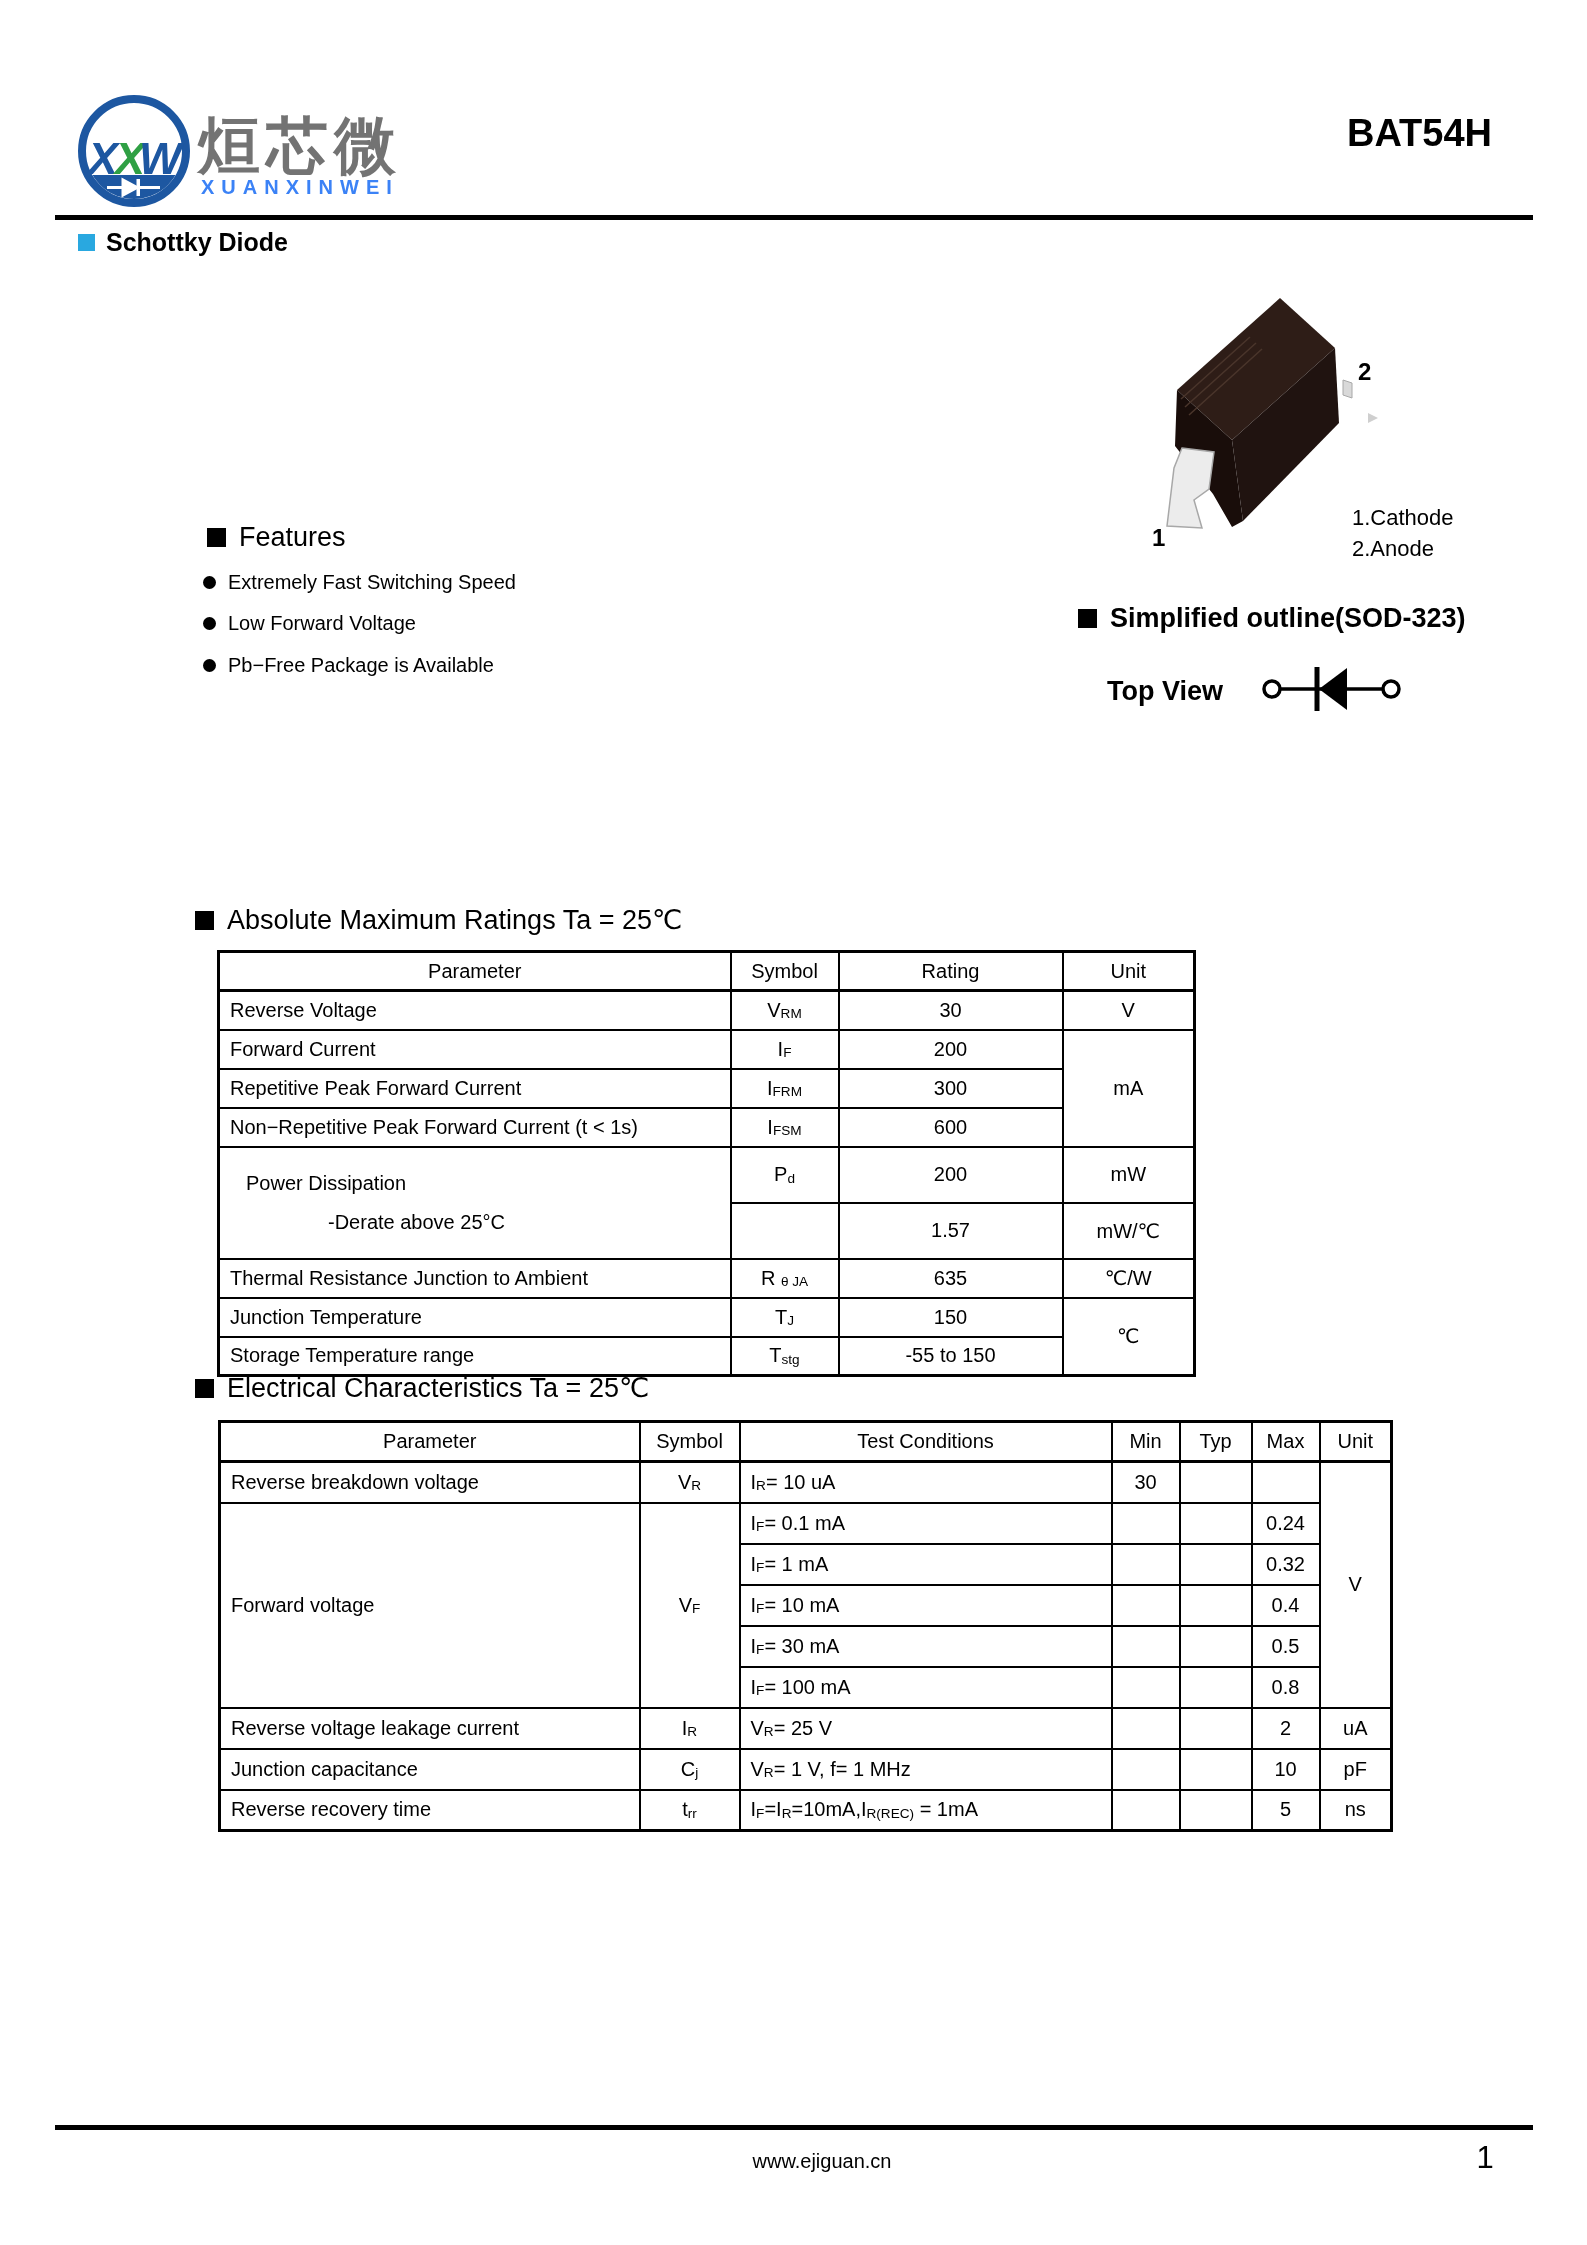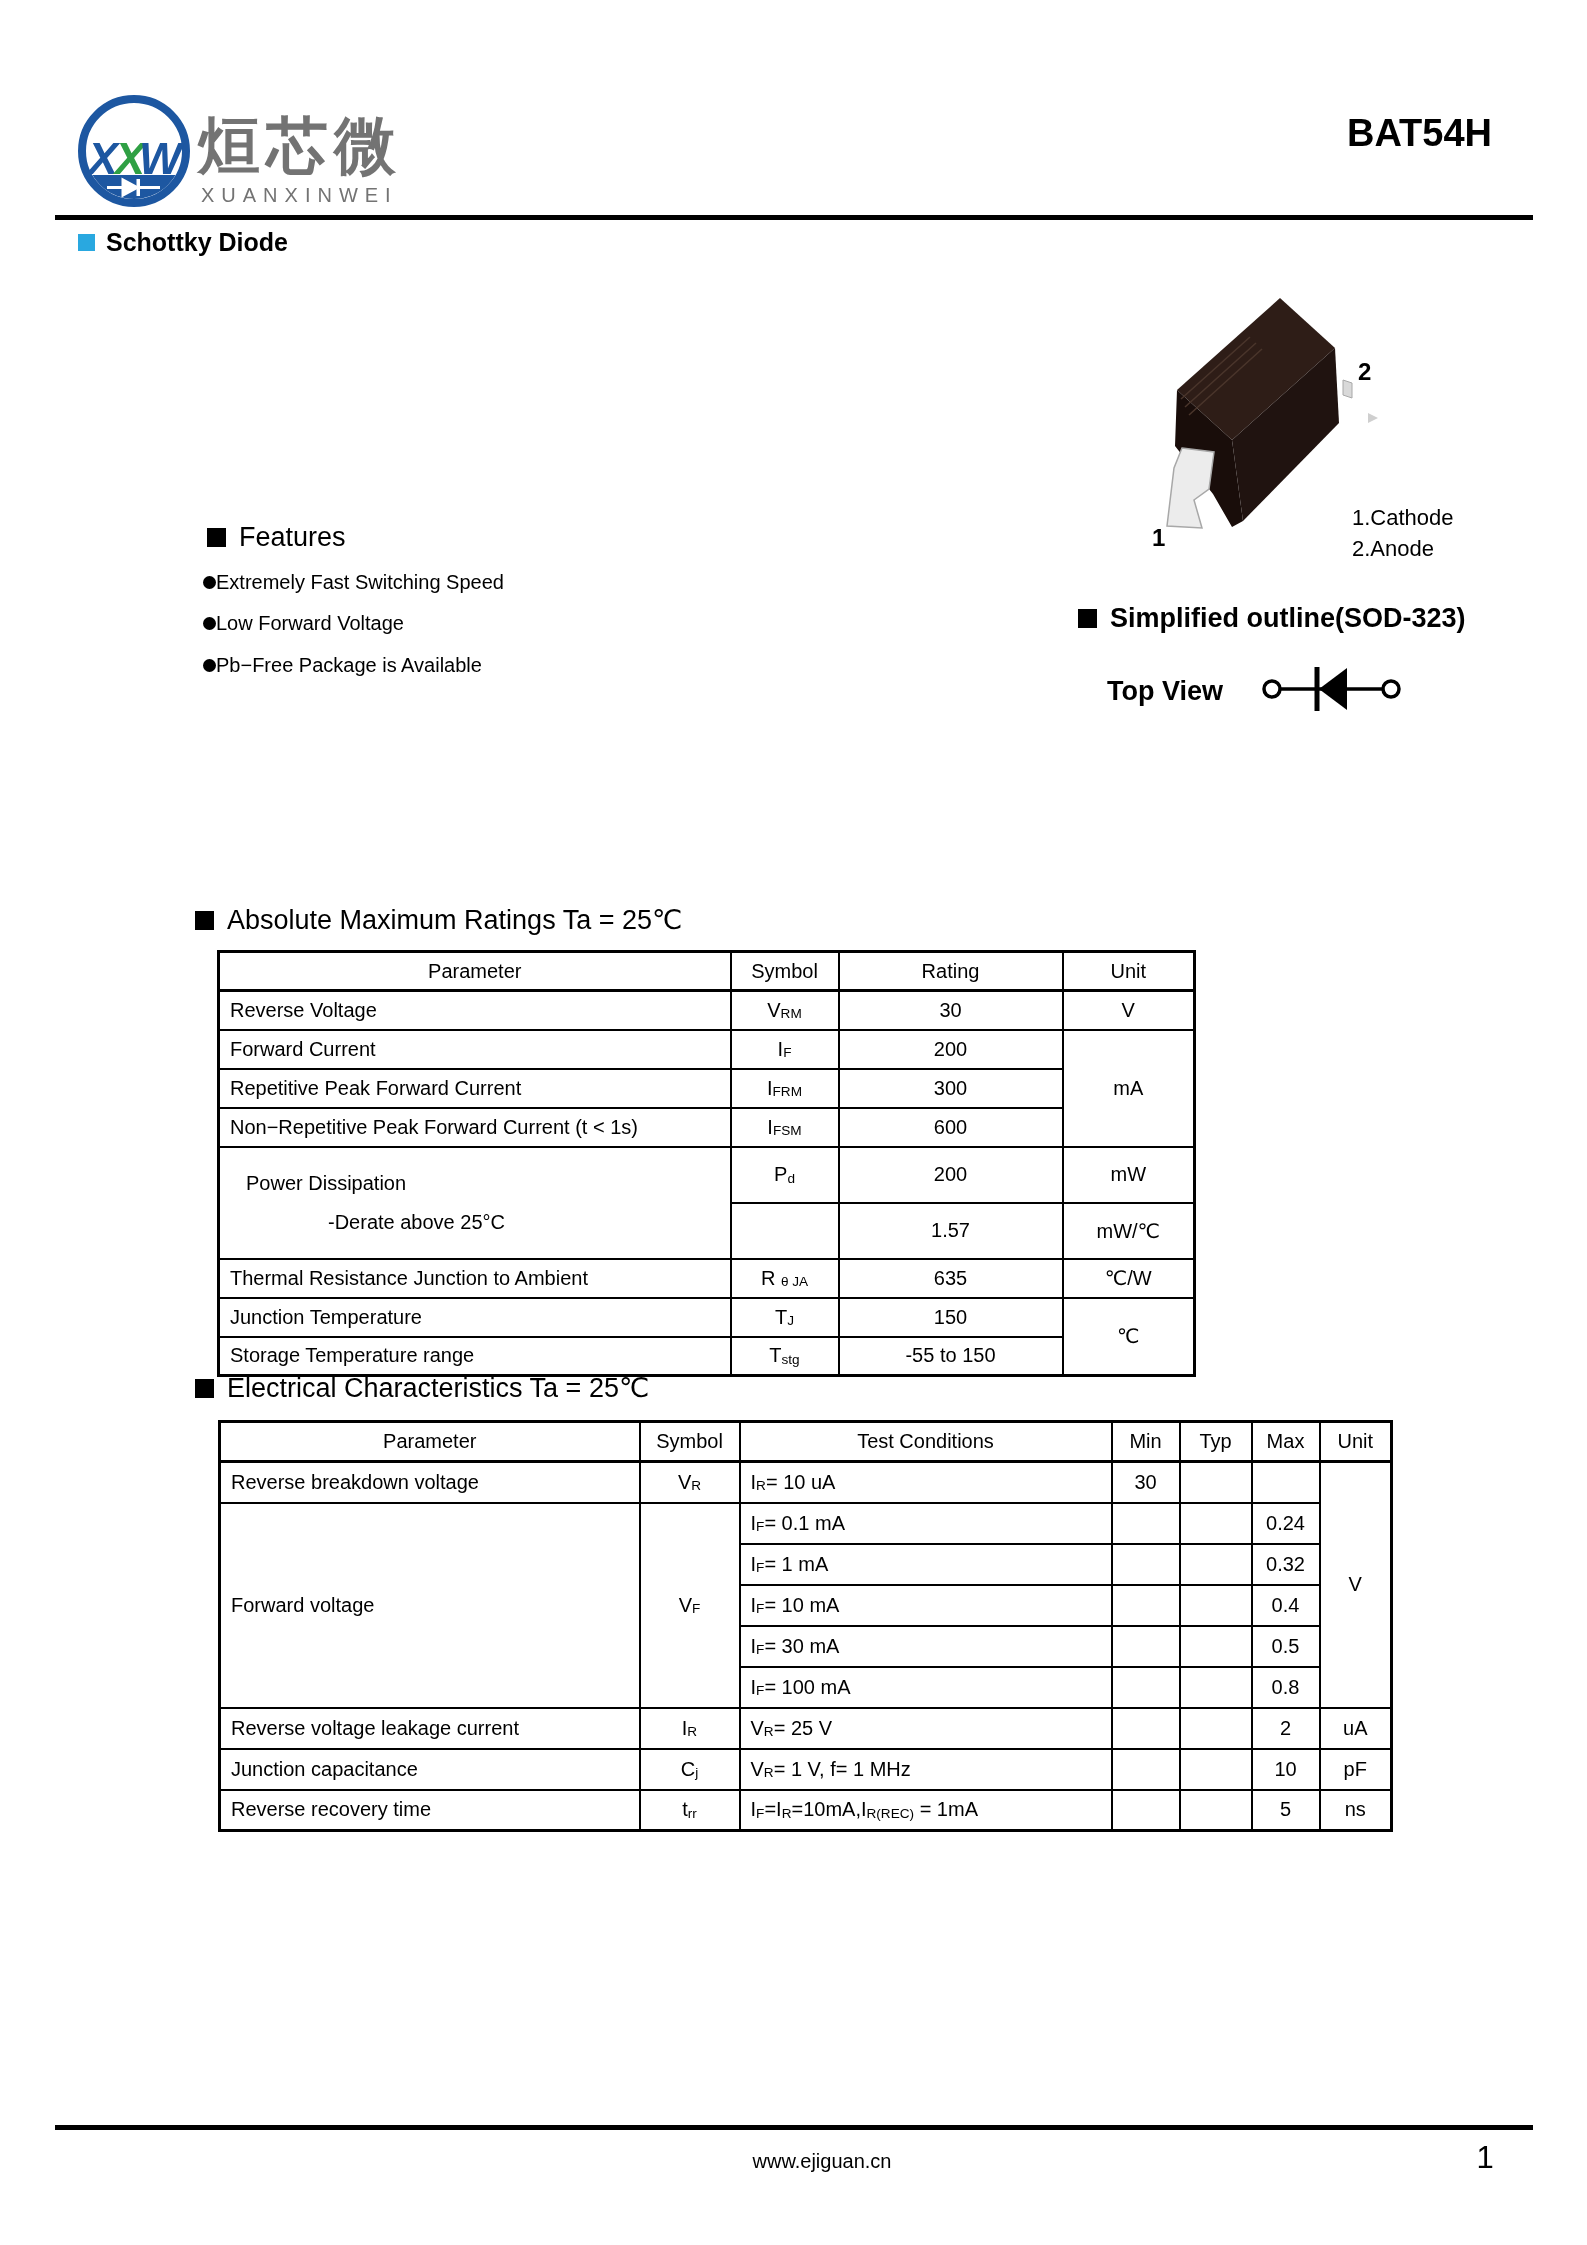--- a/index.html
+++ b/index.html
@@ -2,40 +2,40 @@
 <html><head>
 <meta charset="utf-8">
 <style>
   html,body{margin:0;padding:0;background:#fff;}
   body{width:1587px;height:2245px;position:relative;overflow:hidden;
        font-family:"Liberation Sans","DejaVu Sans",sans-serif;color:#000;}
   .abs{position:absolute;}
 
   
   #logo-cn{left:198px;top:104px;font-size:62px;font-weight:700;letter-spacing:6px;color:#737373;}
-  #logo-en{left:201px;top:184px;font-size:20px;letter-spacing:7px;font-weight:400;color:#737373;}
+  #logo-en{left:201px;top:176px;font-size:20px;letter-spacing:7px;font-weight:700;color:#3b82f6;}
   #part-number{left:1180px;top:112px;width:312px;text-align:right;font-size:38px;font-weight:700;}
   .rule{left:55px;width:1478px;height:5px;background:#000;}
   #rule-top{top:215px;}
   #product-title-row{left:78px;top:228px;display:flex;align-items:center;gap:11px;}
   .bluesq{width:17px;height:17px;background:#29a8e0;}
   #product-title{font-size:25px;font-weight:700;}
 
   
   .sec{display:flex;align-items:center;gap:13px;}
   .sqb{width:19px;height:19px;background:#000;flex:none;}
   .sec .t{font-size:27px;font-weight:400;white-space:nowrap;}
   .sec .t.b{font-weight:700;}
   #features-head{left:195px;top:522px;margin-left:12px;}
   #amr-head{left:195px;top:904px;}
   #elec-head{left:195px;top:1372px;}
   #outline-head{left:1078px;top:579px;margin-top:24px;}
 
   
-  .feat{position:absolute;left:203px;display:flex;align-items:center;}
+  .feat{position:absolute;left:203px;display:flex;align-items:center;gap:12px;}
   .dot{width:13px;height:13px;border-radius:50%;background:#000;flex:none;}
   .feat .t{font-size:20px;}
   #feat-0{top:571px;} #feat-1{top:612px;} #feat-2{top:654px;}
 
   
   #pkg-svg{left:1080px;top:280px;}
   .pinlab{font-size:24px;font-weight:700;}
   #pin1-label{left:1152px;top:524px;}
   #pin2-label{left:1358px;top:358px;}
   #pin-legend{left:1352px;top:502px;font-size:22px;line-height:31px;}

